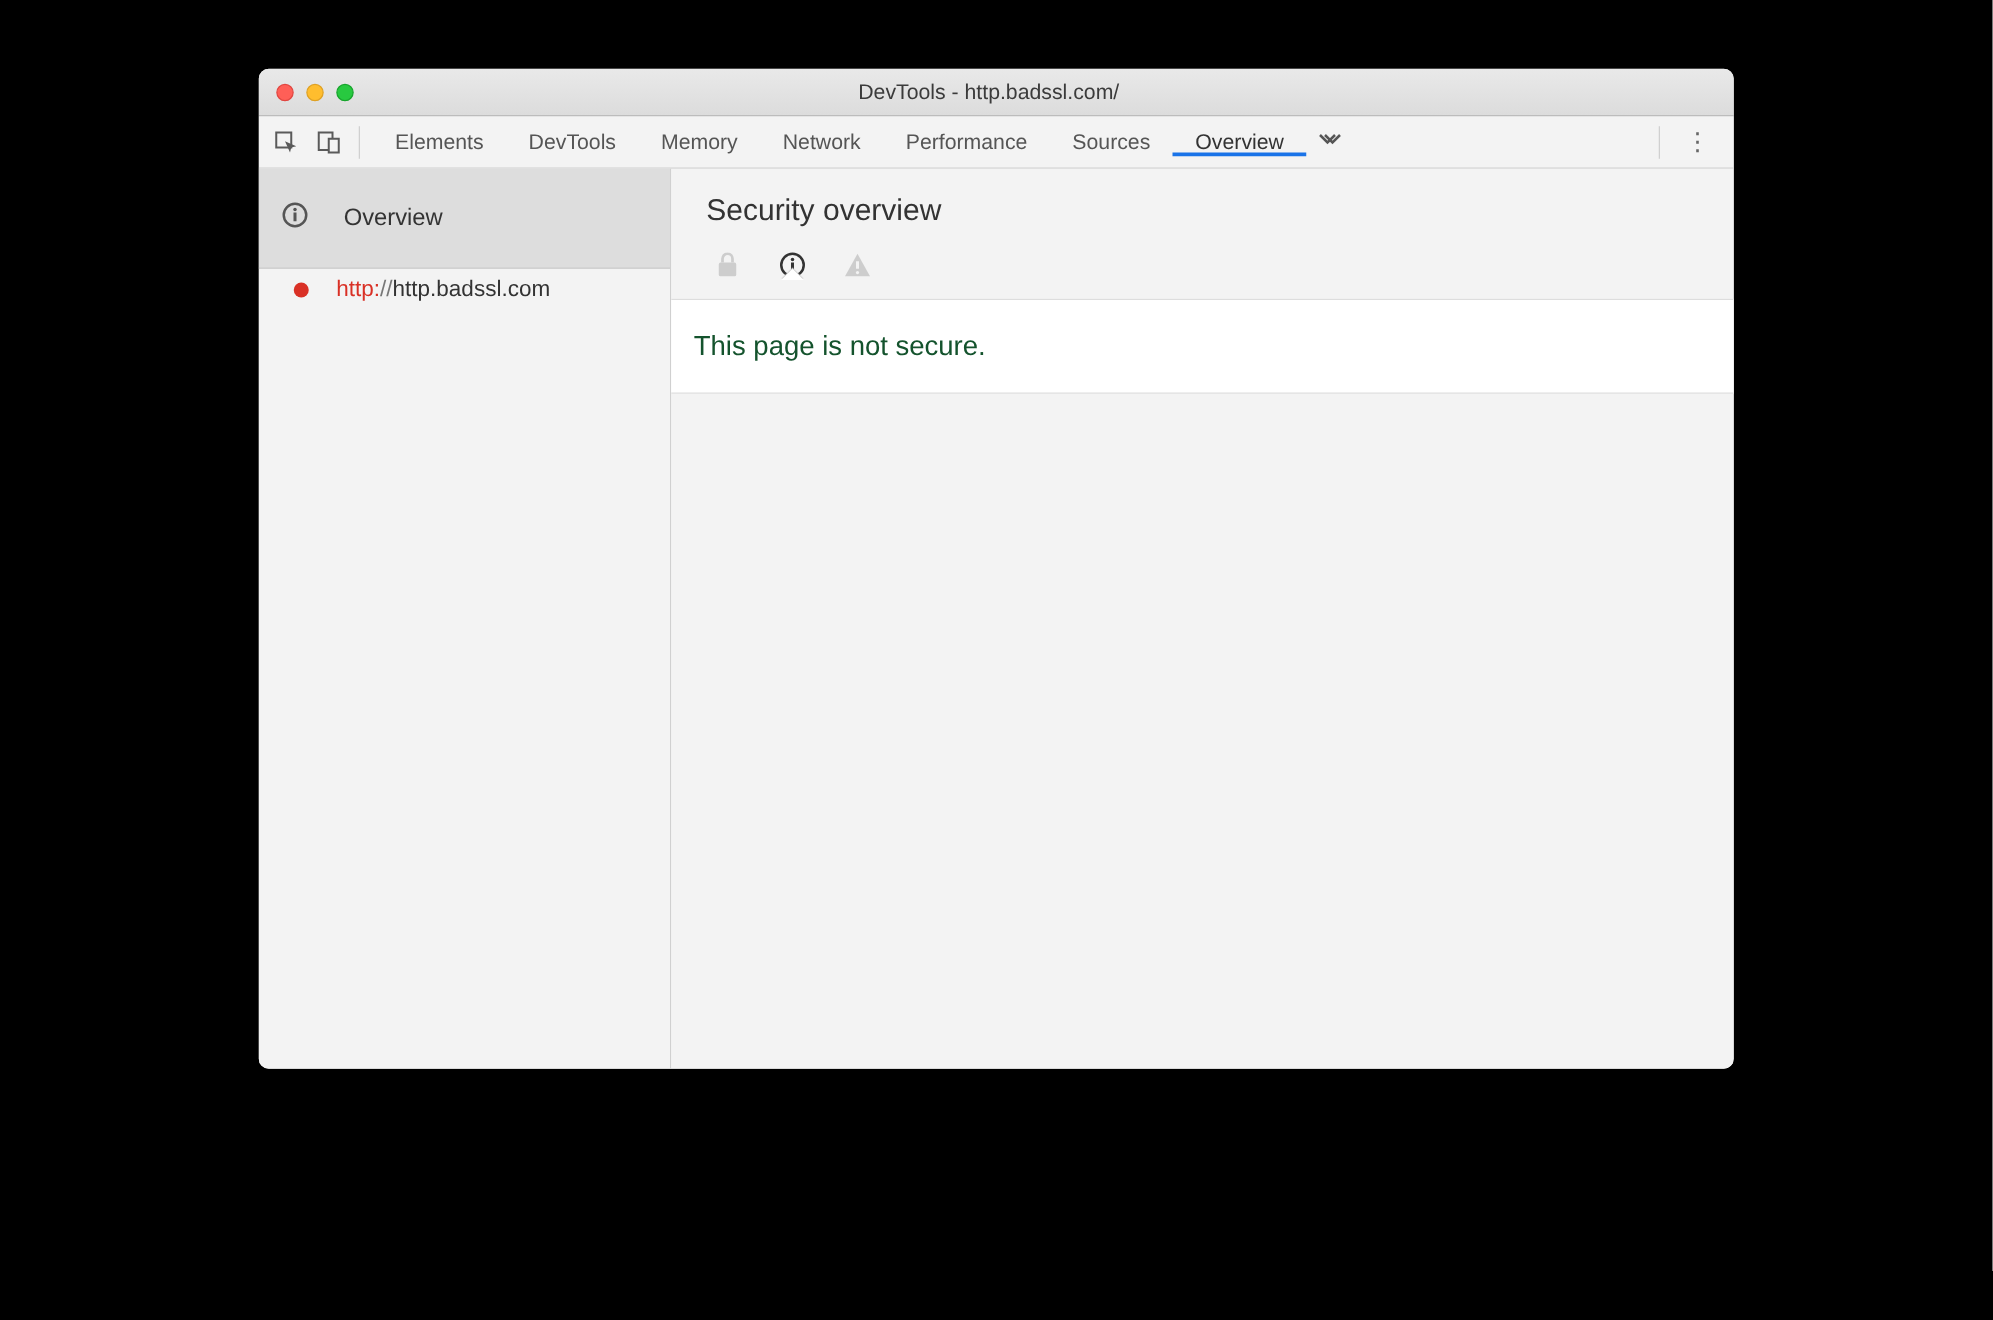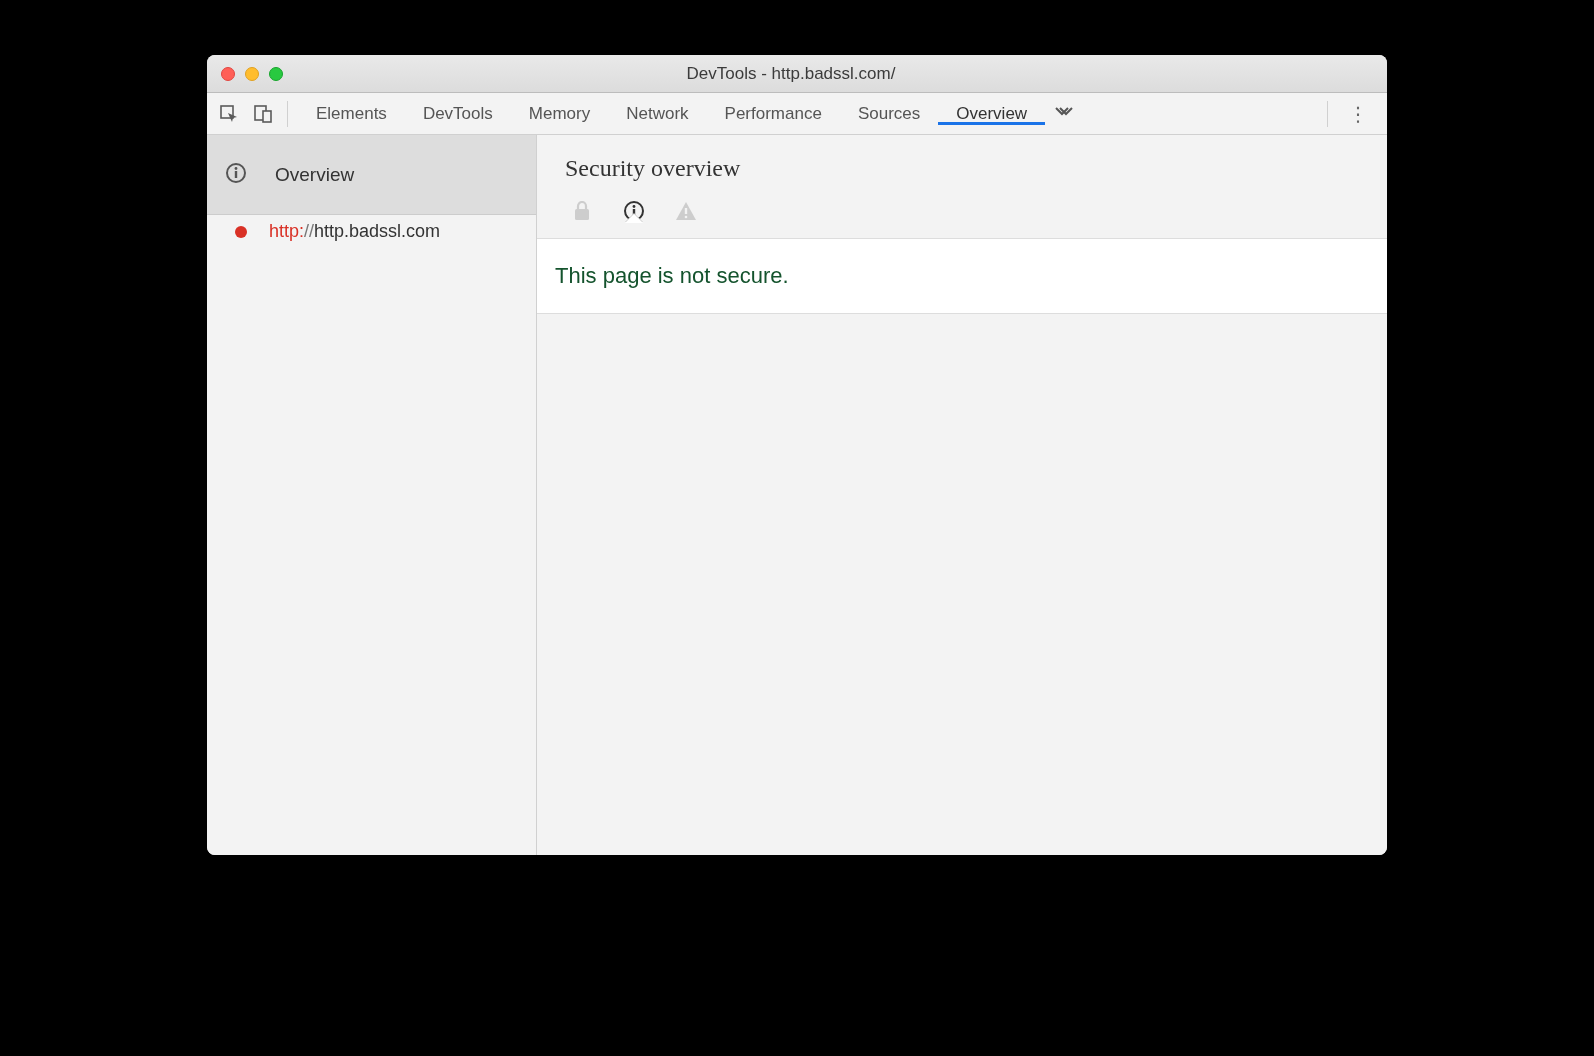--- a/index.html
+++ b/index.html
@@ -176,21 +176,20 @@
     .origin-host { color: #333; }
     
     .main {
       flex: 1;
       background: #f3f3f3;
       display: flex;
       flex-direction: column;
     }
     .main-header {
       padding: 20px 16px 0 28px;
-      font-family: Liberation Serif, serif;
     }
     .main-title {
       font-size: 24px;
       color: #333;
       font-weight: 400;
     }
     .sec-icons {
       display: flex;
       gap: 30px;
       padding: 18px 0 16px 6px;

